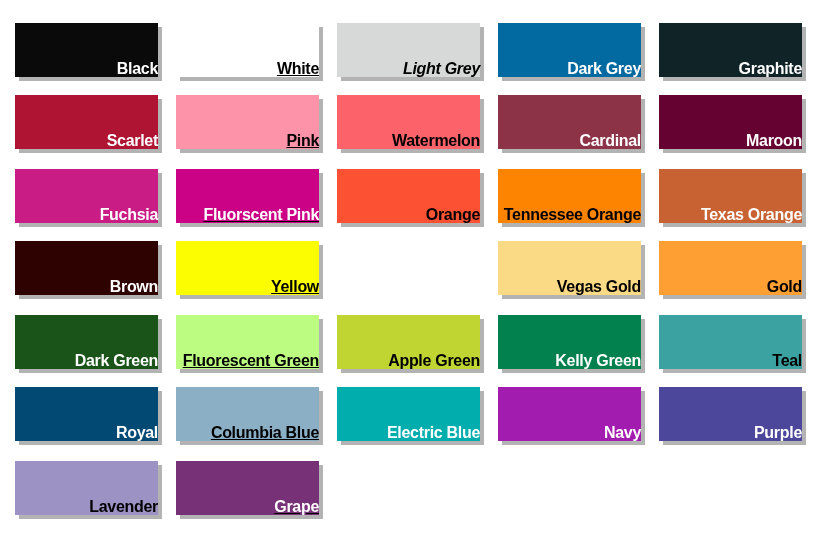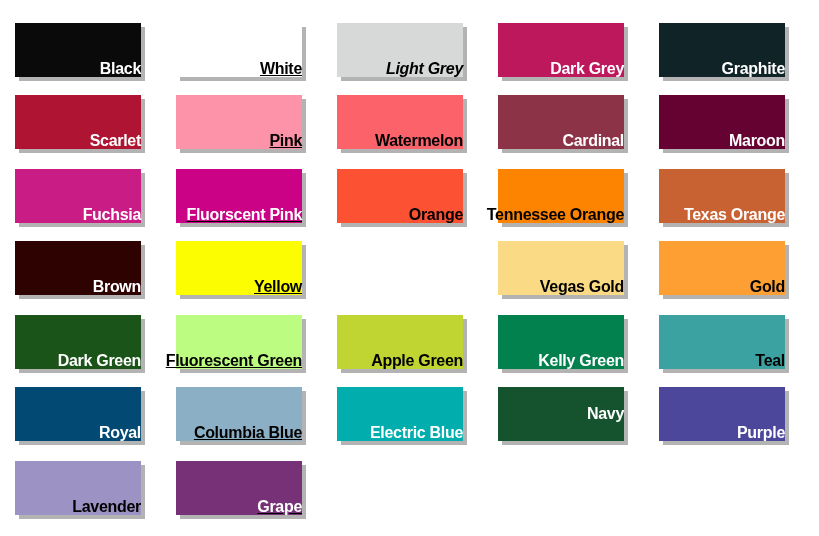--- a/index.html
+++ b/index.html
@@ -16,21 +16,21 @@
   }
   #swatch-grid {
     position: absolute;
     left: 0;
     top: 0;
     width: 819px;
     height: 536px;
   }
   .swatch {
     position: absolute;
-    width: 126px;
+    width: 143px;
     height: 54px;
     box-sizing: border-box;
     box-shadow: 4px 4px 0 0 #b3b3b3;
     display: flex;
     align-items: flex-end;
     justify-content: flex-end;
   }
   .c0 { left: 15px; }
   .c1 { left: 176px; text-decoration: underline; }
   .c2 { left: 337px; }
@@ -61,21 +61,21 @@
 <div id="swatch-grid">
   <div class="swatch r0 c0" style="background-color: rgb(10, 10, 10);">
     <span class="swatch-label" style="color: rgb(255, 255, 255);">Black</span>
   </div>
   <div class="swatch r0 c1" style="background-color: rgb(255, 255, 255);">
     <span class="swatch-label" style="color: rgb(0, 0, 0);">White</span>
   </div>
   <div class="swatch r0 c2" style="background-color: rgb(215, 217, 216); font-style: italic;">
     <span class="swatch-label" style="color: rgb(0, 0, 0);">Light Grey</span>
   </div>
-  <div class="swatch r0 c3" style="background-color: #be185d; padding-left: 16px;">
+  <div class="swatch r0 c3" style="background-color: #0369a1; padding-left: 16px;">
     <span class="swatch-label" style="color: rgb(255, 255, 255);">Dark Grey</span>
   </div>
   <div class="swatch r0 c4" style="background-color: rgb(16, 35, 39);">
     <span class="swatch-label" style="color: rgb(255, 255, 255);">Graphite</span>
   </div>
   <div class="swatch r1 c0" style="background-color: rgb(175, 20, 51);">
     <span class="swatch-label" style="color: rgb(255, 255, 255);">Scarlet</span>
   </div>
   <div class="swatch r1 c1" style="background-color: rgb(253, 147, 168);">
     <span class="swatch-label" style="color: rgb(0, 0, 0);">Pink</span>
@@ -133,21 +133,21 @@
   </div>
   <div class="swatch r5 c0" style="background-color: rgb(2, 74, 116);">
     <span class="swatch-label" style="color: rgb(255, 255, 255);">Royal</span>
   </div>
   <div class="swatch r5 c1" style="background-color: rgb(139, 176, 197);">
     <span class="swatch-label" style="color: rgb(0, 0, 0);">Columbia Blue</span>
   </div>
   <div class="swatch r5 c2" style="background-color: rgb(2, 173, 173);">
     <span class="swatch-label" style="color: rgb(255, 255, 255);">Electric Blue</span>
   </div>
-  <div class="swatch r5 c3" style="background-color: #14532d; align-items: center;">
+  <div class="swatch r5 c3" style="background-color: #a21caf;">
     <span class="swatch-label" style="color: rgb(255, 255, 255);">Navy</span>
   </div>
   <div class="swatch r5 c4" style="background-color: rgb(76, 71, 155);">
     <span class="swatch-label" style="color: rgb(255, 255, 255);">Purple</span>
   </div>
   <div class="swatch r6 c0" style="background-color: rgb(157, 146, 196);">
     <span class="swatch-label" style="color: rgb(0, 0, 0);">Lavender</span>
   </div>
   <div class="swatch r6 c1" style="background-color: rgb(118, 49, 119);">
     <span class="swatch-label" style="color: rgb(255, 255, 255);">Grape</span>

